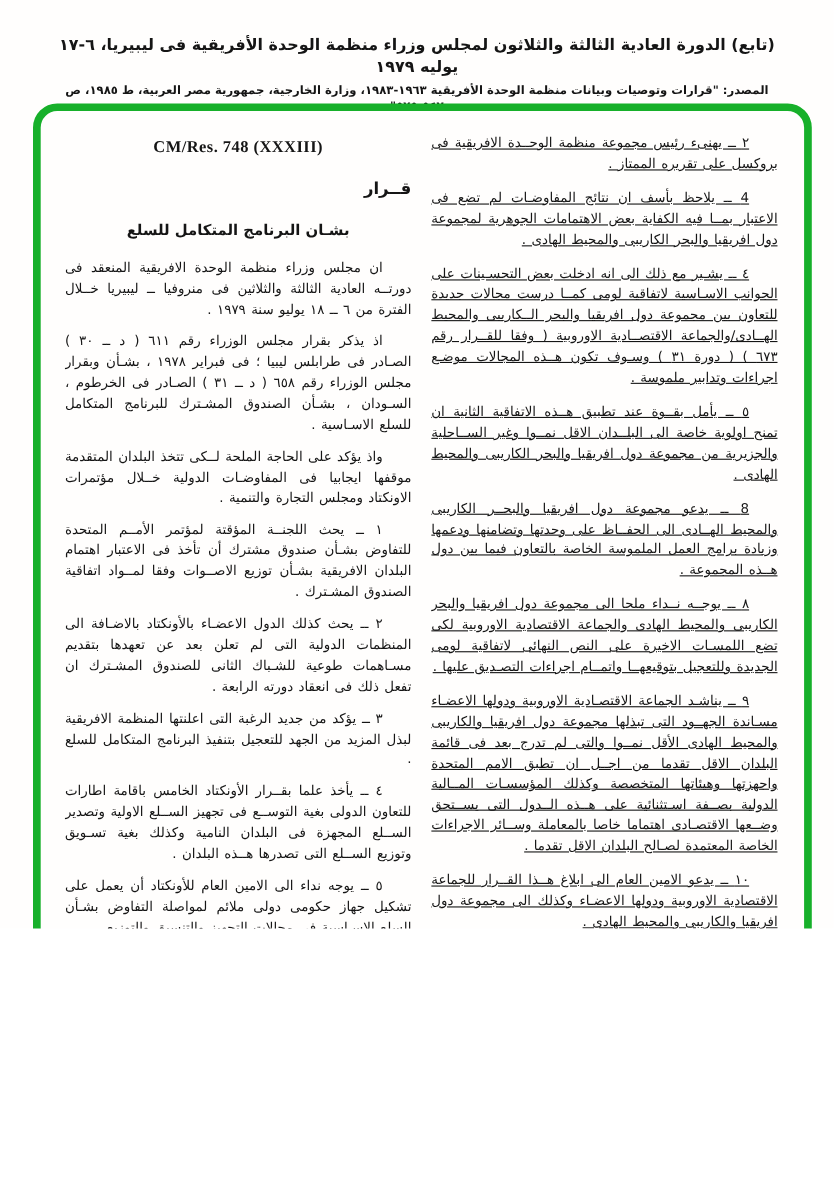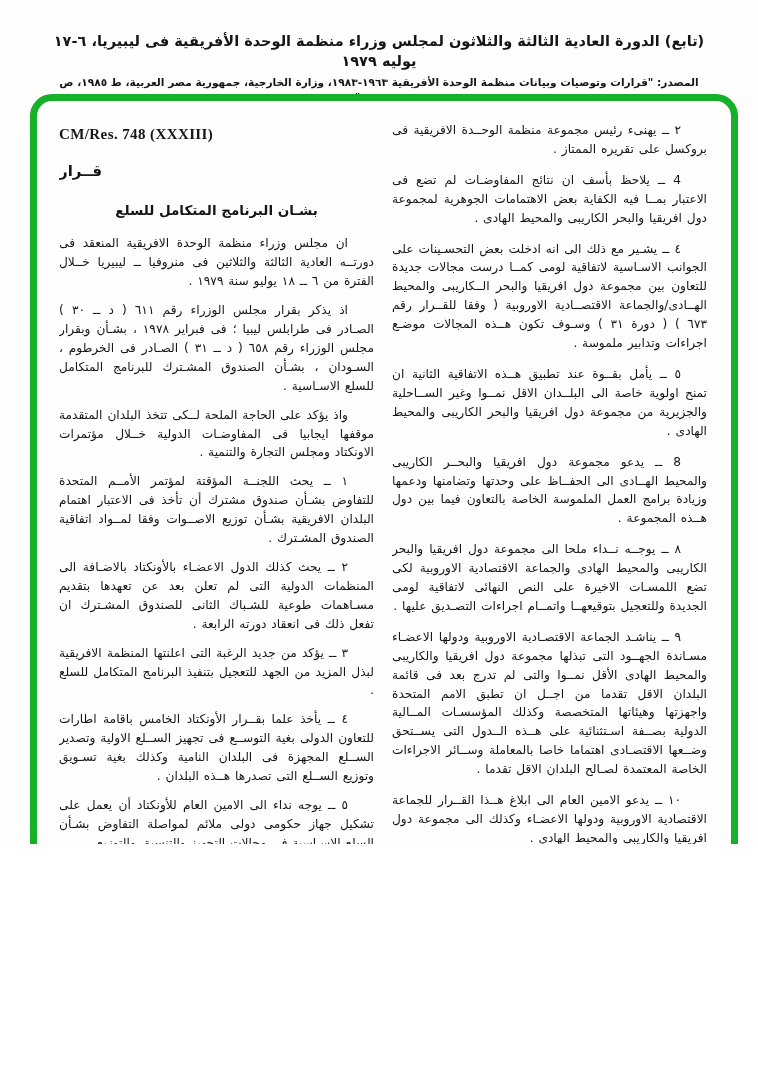--- a/index.html
+++ b/index.html
@@ -48,30 +48,30 @@
     text-align:justify;
     font-size:12.2px;
     line-height:1.55;
     overflow:hidden;
   }
   .col p{
     margin:0 0 10px 0;
     text-indent:26px;
     word-spacing:1px;
   }
-  .col-right p{margin-bottom:12px;}
+  .col-right p{margin-bottom:12px;text-decoration:underline;}
 
   .docref{
-    direction:ltr;text-align:left;
+    direction:ltr;text-align:center;
     font-family:"Liberation Serif","DejaVu Serif",serif;
     font-size:15px;font-weight:bold;letter-spacing:.4px;
     margin:2px 0 14px 0;
   }
   .res-title{
-    text-align:left;font-weight:bold;font-size:15px;
+    text-align:right;font-weight:bold;font-size:15px;
     margin:4px 0 12px 0;letter-spacing:1px;
   }
   .res-subtitle{
     text-align:center;font-weight:bold;font-size:13.5px;
     margin:16px 0 14px 0;
   }
 
   .pagenum{
     position:absolute;top:1038px;left:0;right:0;
     text-align:center;

